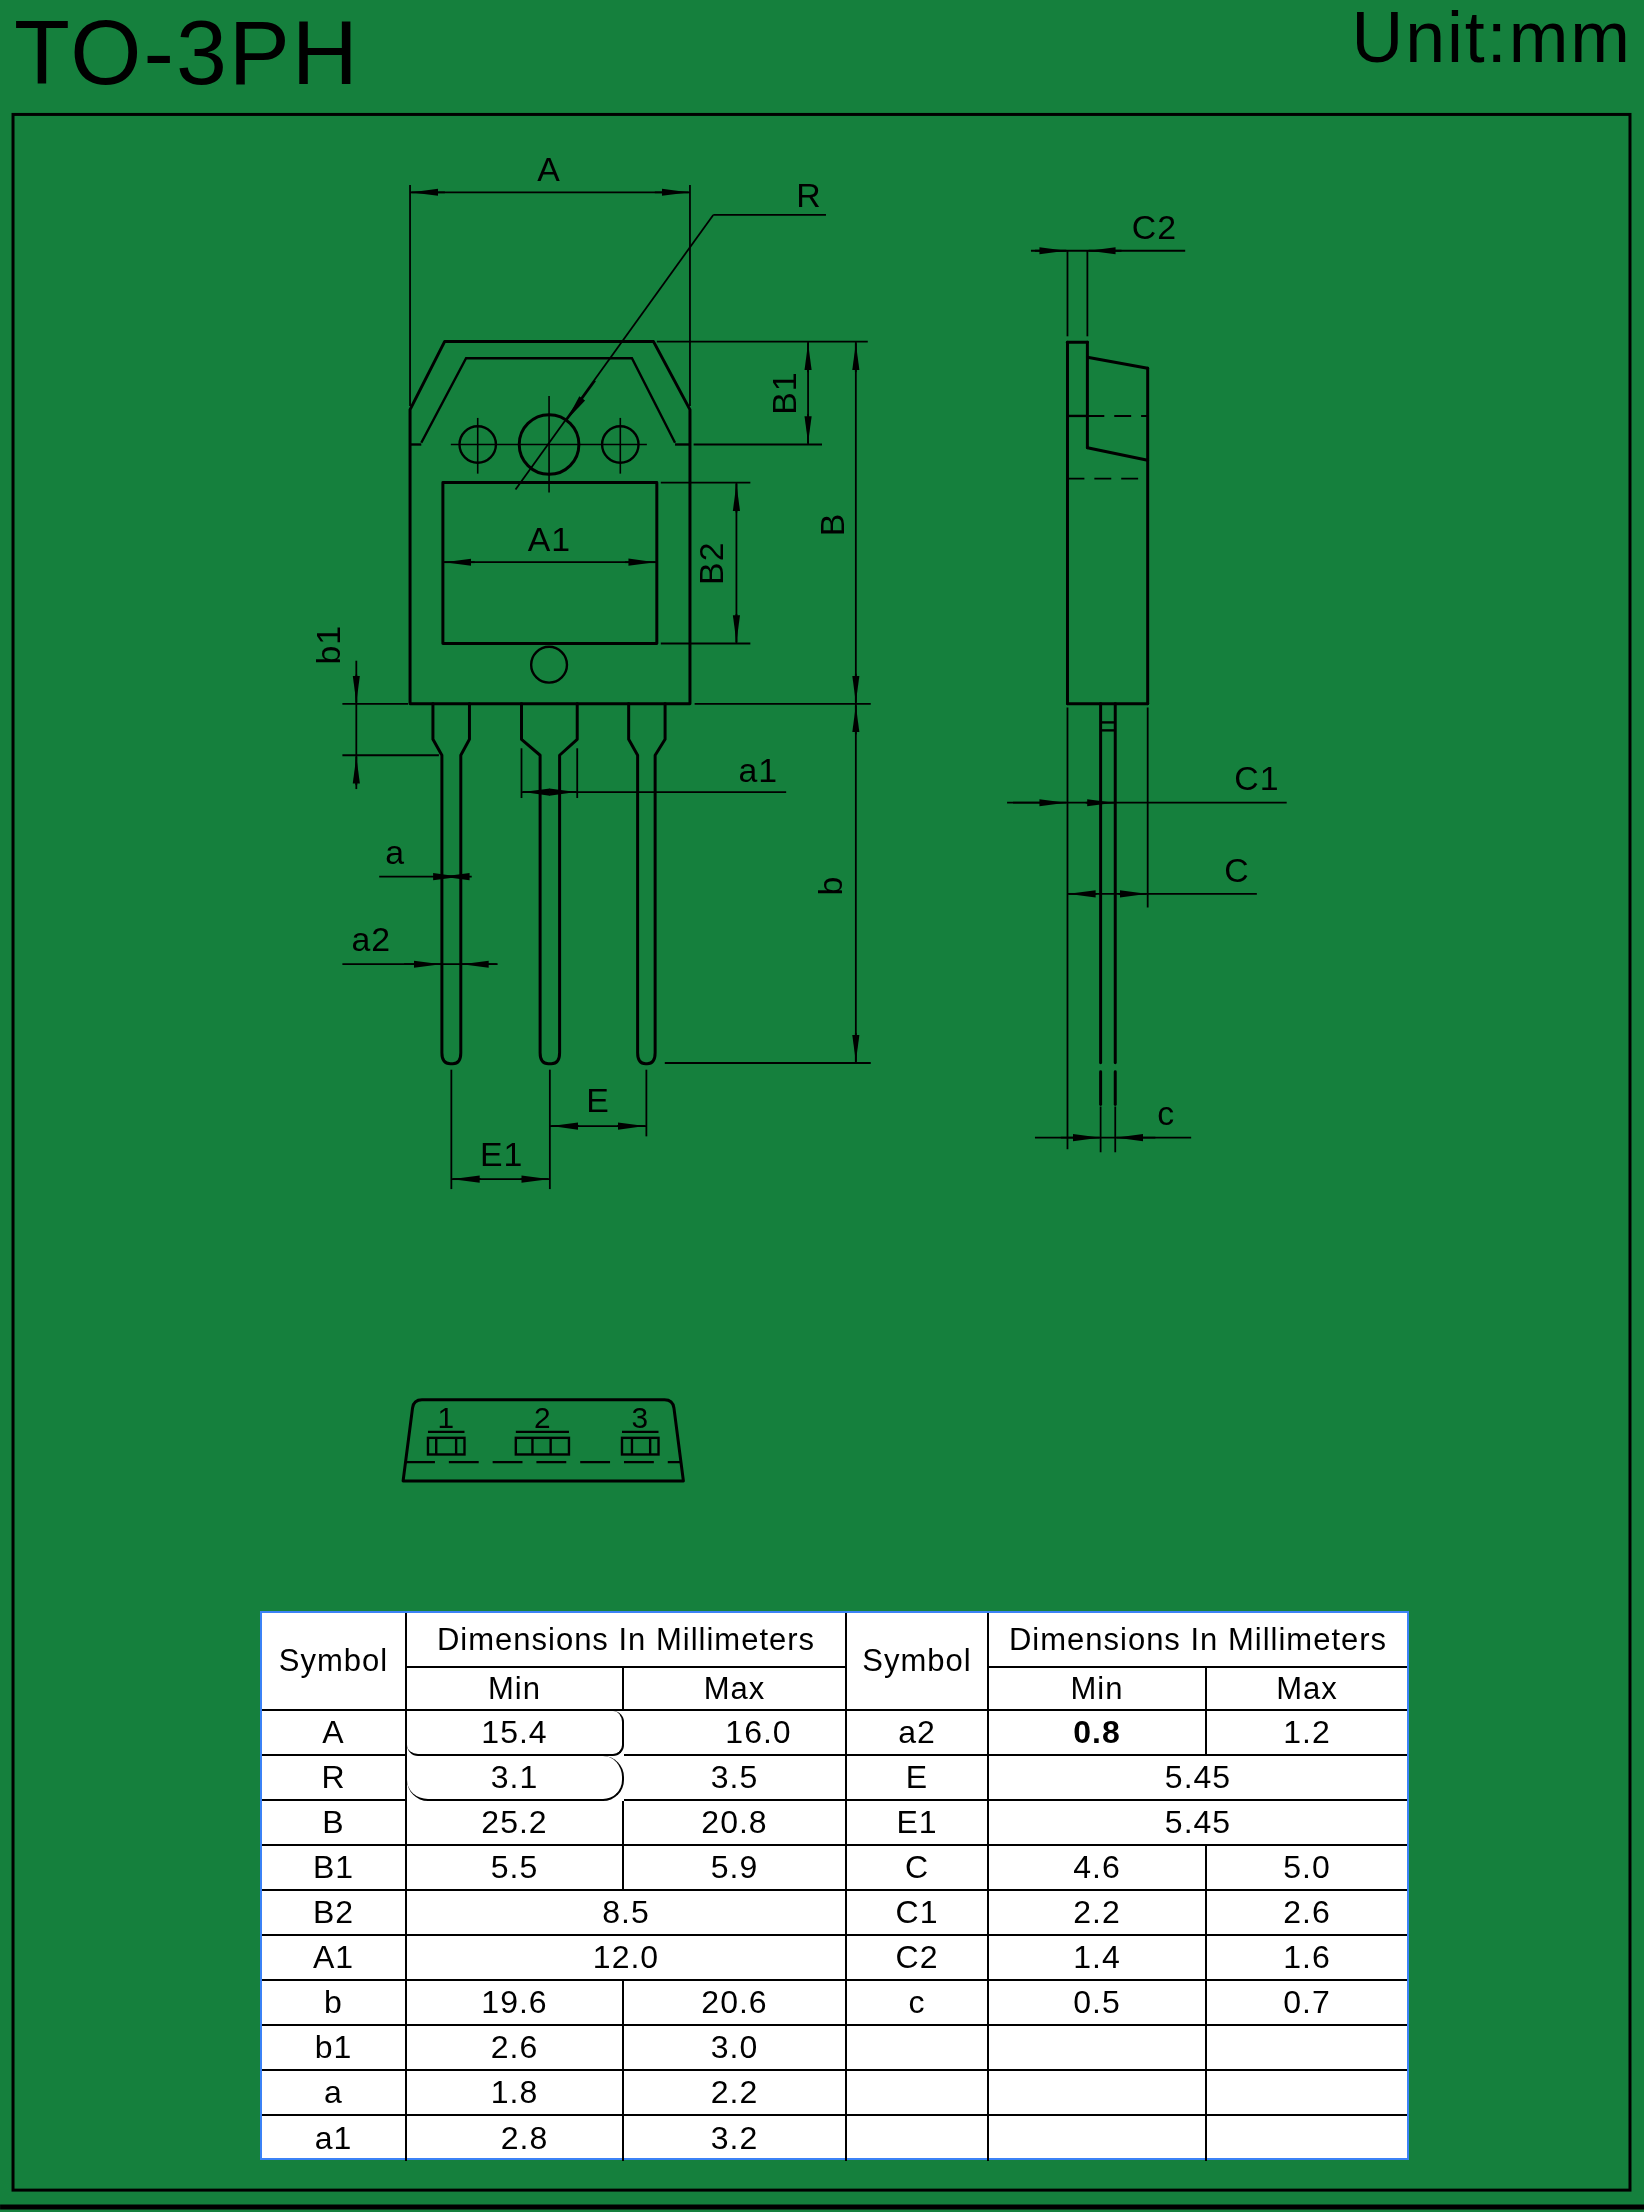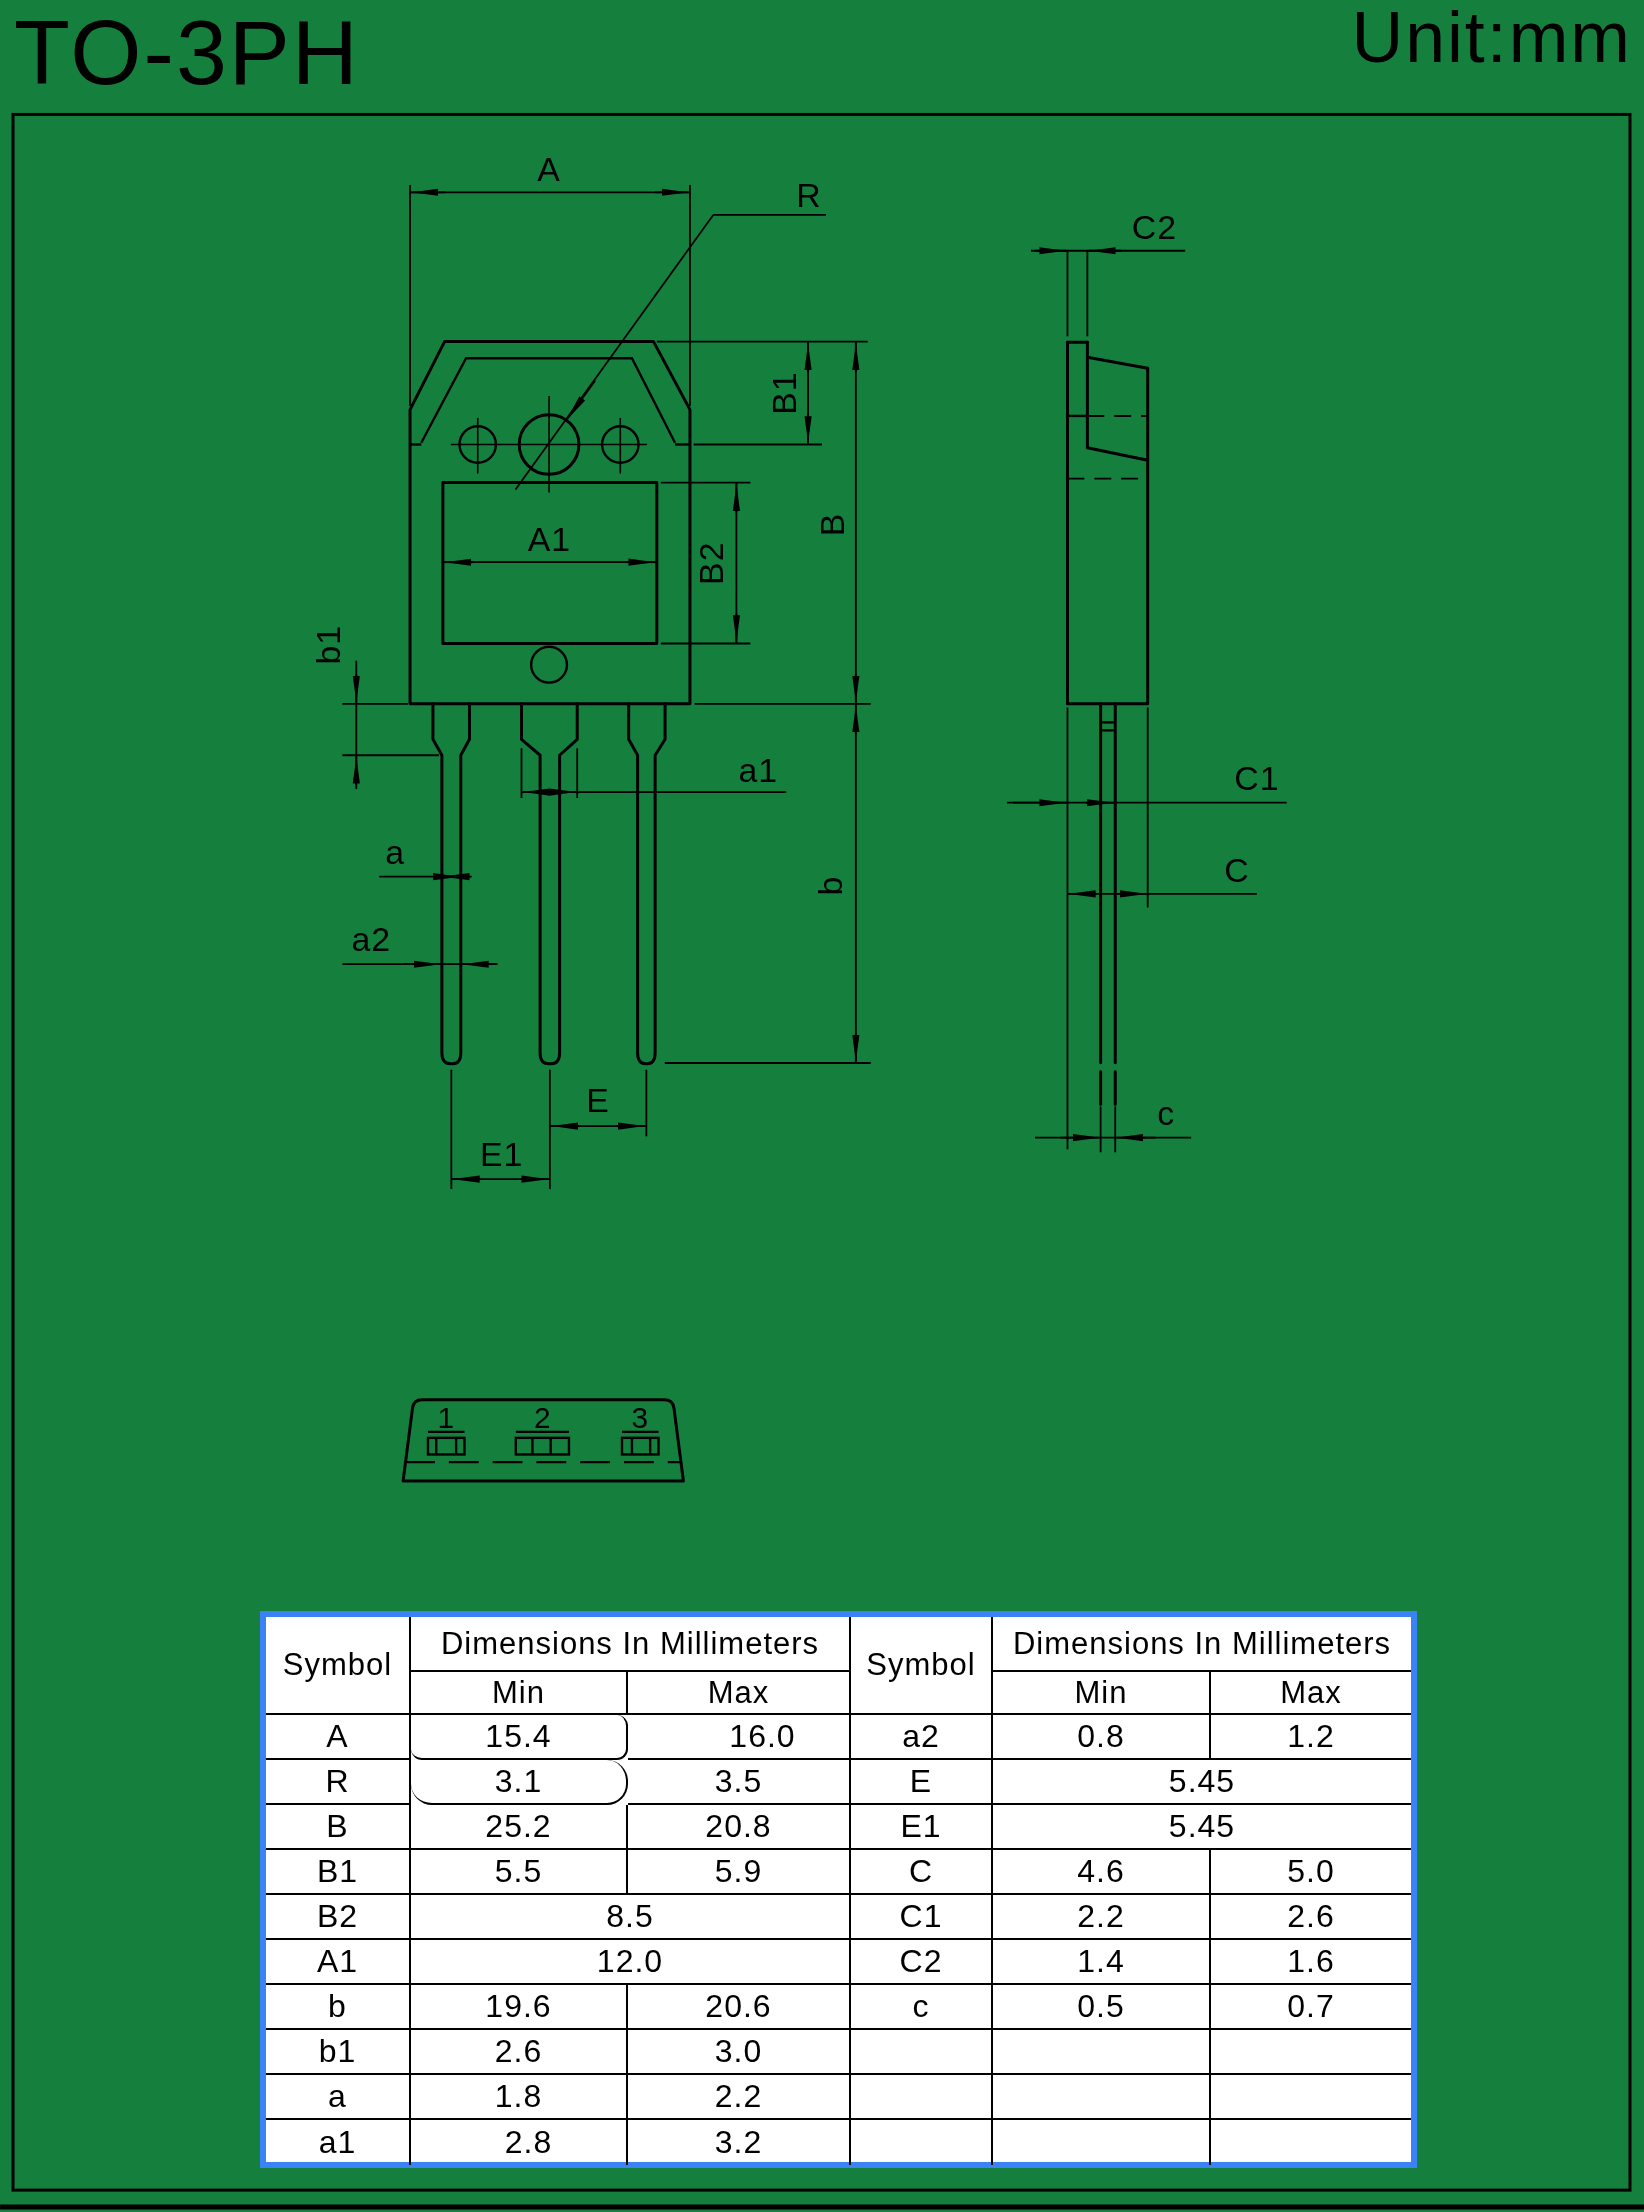--- a/index.html
+++ b/index.html
@@ -12,21 +12,21 @@
   .dim{stroke:#000;stroke-width:1.8;fill:none;}
   .ctr{stroke:#000;stroke-width:1.6;fill:none;}
   .dash{stroke:#000;stroke-width:2;fill:none;stroke-dasharray:17 10;}
   .dashb{stroke:#000;stroke-width:2.2;fill:none;stroke-dasharray:30 14;}
   .lbl{font-size:34px;letter-spacing:1px;}
   .pinlbl{font-size:30px;}
   .ttl{font-size:92px;letter-spacing:2px;}
   .unit{font-size:72px;letter-spacing:2px;}
   
   #dim-table{position:absolute;left:260px;top:1611px;width:1145px;height:545px;
-    border:6px solid #3b82f6;display:grid;
+    border:2px solid #3b82f6;display:grid;
     grid-template-columns:145px 217px 223px 142px 218px 200px;
     grid-template-rows:55px 43px repeat(10,45px);
     background:#fff;font-size:32px;color:#000;letter-spacing:1px;text-align:right;}
   #dim-table .cell{border-right:2px solid #000;border-bottom:2px solid #000;
     display:flex;align-items:center;justify-content:center;overflow:hidden;white-space:nowrap;}
   #dim-table .cell.nr{border-right:none;}
   #dim-table .cell.nb{border-bottom:none;}
   #dim-table .hd{font-size:31px;}
 </style>
 </head>
@@ -297,21 +297,21 @@
       <div class="cell" style="grid-area: 10 / 1;">b1</div>
       <div class="cell" style="grid-area: 10 / 2;">2.6</div>
       <div class="cell" style="grid-area: 10 / 3;">3.0</div>
       <div class="cell" style="grid-area: 11 / 1;">a</div>
       <div class="cell" style="grid-area: 11 / 2;">1.8</div>
       <div class="cell" style="grid-area: 11 / 3;">2.2</div>
       <div class="cell nb" style="grid-area: 12 / 1;">a1</div>
       <div class="cell nb" style="grid-area: 12 / 2; padding-left: 20px;">2.8</div>
       <div class="cell nb" style="grid-area: 12 / 3;">3.2</div>
       <div class="cell" style="grid-area: 3 / 4;">a2</div>
-      <div class="cell" style="grid-area: 3 / 5;">0.8</div>
+      <div class="cell" style="grid-area: 3 / 5; font-weight: bold;">0.8</div>
       <div class="cell nr" style="grid-area: 3 / 6;">1.2</div>
       <div class="cell" style="grid-area: 4 / 4;">E</div>
       <div class="cell nr" style="grid-area: 4 / 5 / auto / 7;">5.45</div>
       <div class="cell" style="grid-area: 5 / 4;">E1</div>
       <div class="cell nr" style="grid-area: 5 / 5 / auto / 7;">5.45</div>
       <div class="cell" style="grid-area: 6 / 4;">C</div>
       <div class="cell" style="grid-area: 6 / 5;">4.6</div>
       <div class="cell nr" style="grid-area: 6 / 6;">5.0</div>
       <div class="cell" style="grid-area: 7 / 4;">C1</div>
       <div class="cell" style="grid-area: 7 / 5;">2.2</div>

